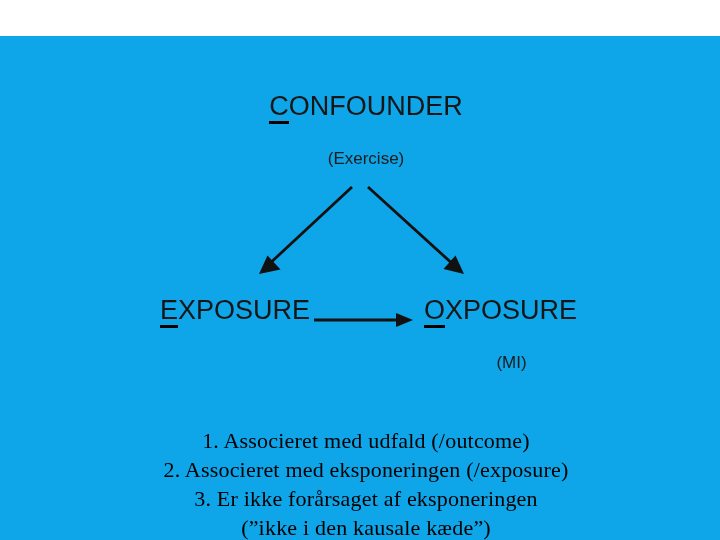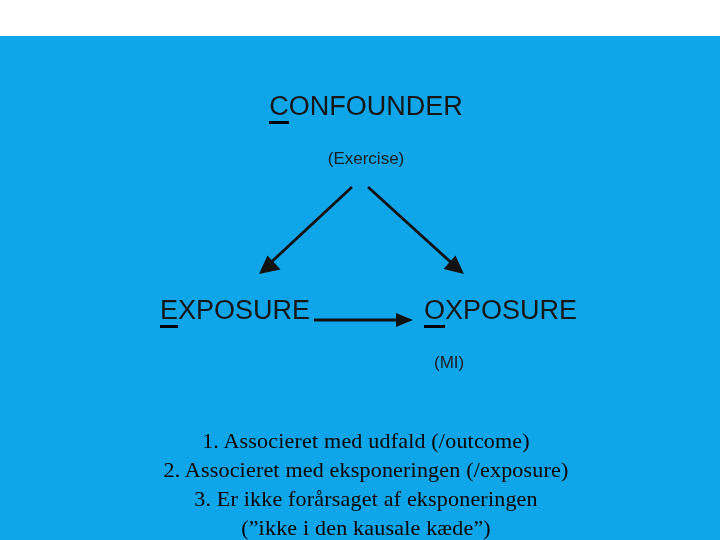--- a/index.html
+++ b/index.html
@@ -27,21 +27,21 @@
     margin-top: 20px;
   }
   .initial {
     display: inline-block;
     border-bottom: 3px solid #000000;
     line-height: 1.08;
   }
   .node-confounder { left: 206px; top: 55px; width: 320px; text-align: center; }
   .node-exposure   { left: 110px; top: 259px; width: 200px; text-align: right; }
   .node-outcome    { left: 424px; top: 259px; width: 165px; text-align: left; }
-  .node-outcome .node-sub { padding-left: 10px; }
+  .node-outcome .node-sub { text-align: center; padding-left: 10px; }
   .arrows-layer {
     position: absolute;
     left: 0; top: 0;
     width: 720px; height: 540px;
     pointer-events: none;
   }
   .arrows-layer line { stroke: #111111; stroke-width: 2.8px; }
   .arrows-layer path.head { fill: #111111; stroke: none; }
   .notes {
     position: absolute;

